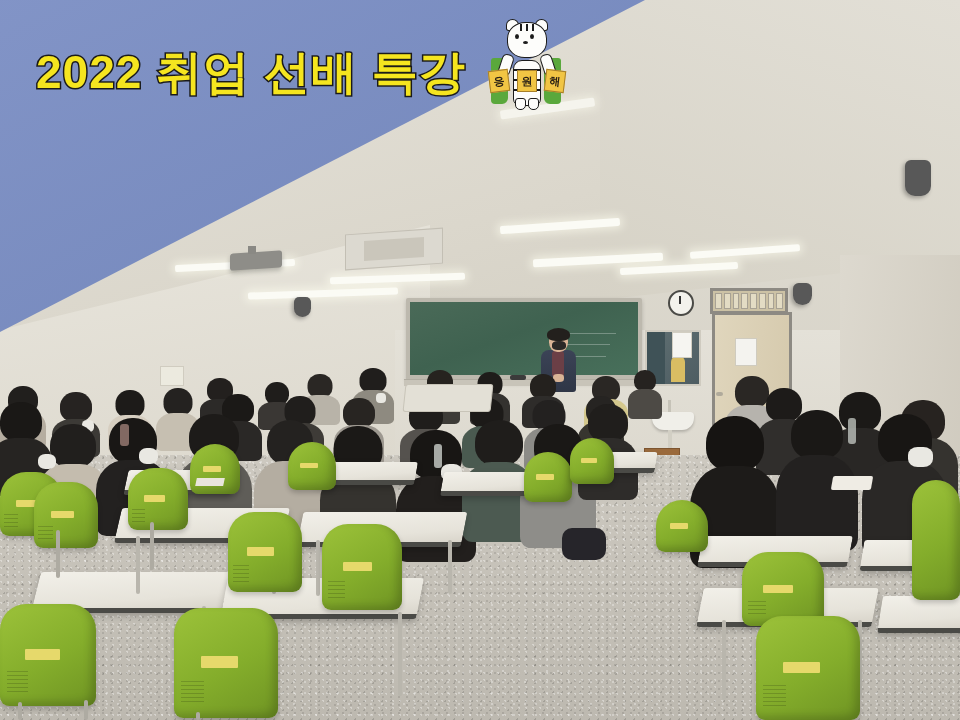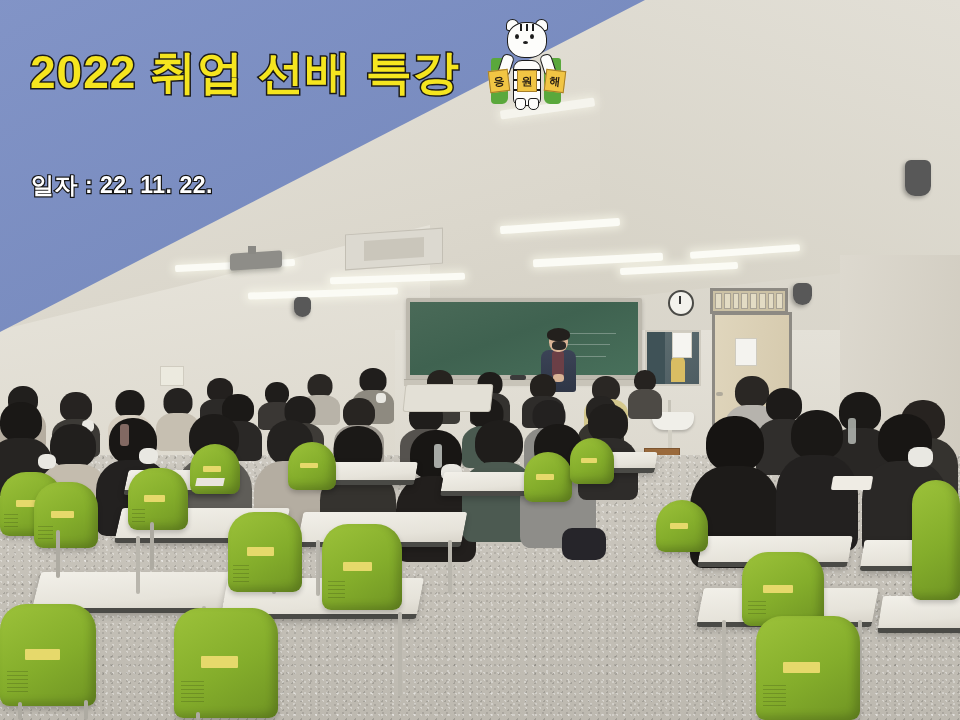--- a/index.html
+++ b/index.html
@@ -230,21 +230,21 @@
   
   .blue-overlay{
     position:absolute;left:0;top:0;width:960px;height:340px;
     background:linear-gradient(150deg,#7489c4 0%,#6b81bd 45%,#6379b6 100%);
     opacity:.88;
     clip-path:polygon(0 0, 645px 0, 0 332px);
   }
 
   
   .title{
-    position:absolute;left:30px;top:42px;
+    position:absolute;left:36px;top:42px;
     font-size:46px;font-weight:bold;letter-spacing:1px;
     color:#f5e51f;
     -webkit-text-stroke:3px #1a1a1a;
     paint-order:stroke fill;
     white-space:nowrap;
   }
   .subtitle{
     position:absolute;left:31px;
     font-size:23px;font-weight:bold;letter-spacing:.5px;
     color:#ffffff;
@@ -678,15 +678,14 @@
     <div class="m-legs">
       <div class="m-leg l"></div>
         <div class="m-leg r"></div>
     </div>
     <div class="sign s1">응</div>
     <div class="sign s2">원</div>
     <div class="sign s3">해</div>
   </div>
 
   <div class="title">2022 취업 선배 특강</div>
-  <div class="subtitle sub2">일자 : 22. 11. 22.</div>
 
 </div>
 
 </body></html>

